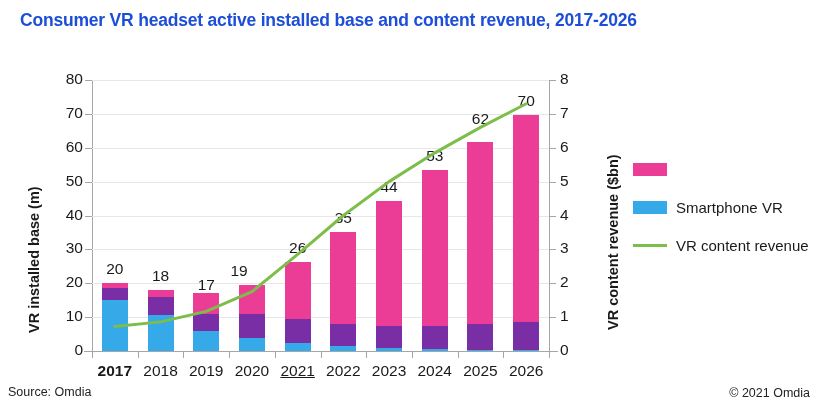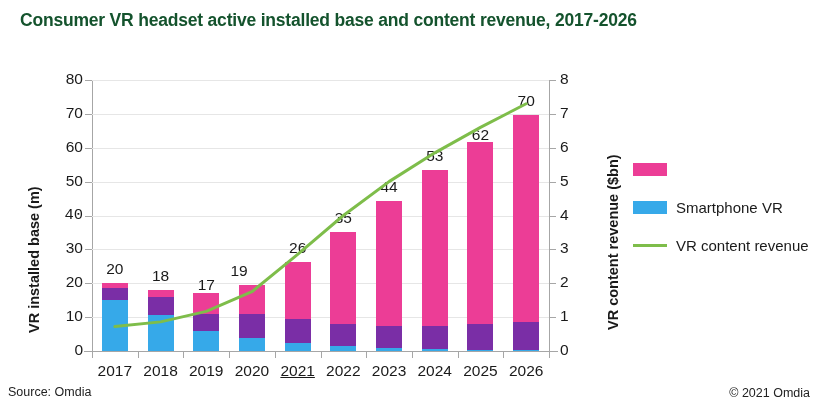--- a/index.html
+++ b/index.html
@@ -16,21 +16,21 @@
     background: #ffffff;
   }
 
   
   #chart-title {
     position: absolute;
     left: 20px; top: 10px;
     width: 780px;
     font-size: 17.5px;
     font-weight: bold;
-    color: #14532d;
+    color: #1d4ed8;
     letter-spacing: -0.2px;
     white-space: nowrap;
   }
 
   
   .axis-title {
     position: absolute;
     font-size: 14.5px;
     font-weight: bold;
     color: #1a1a1a;
@@ -238,21 +238,21 @@
         <div class="tick-right" style="top: 101.625px;"></div>
         <div class="tick-right" style="top: 67.75px;"></div>
         <div class="tick-right" style="top: 33.875px;"></div>
         <div class="tick-right" style="top: 0px;"></div>
       </div>
     <div id="ylabels-left">
         <div class="ylabel ylabel-left" style="top: 261px;">0</div>
         <div class="ylabel ylabel-left" style="top: 227.125px;">10</div>
         <div class="ylabel ylabel-left" style="top: 193.25px;">20</div>
         <div class="ylabel ylabel-left" style="top: 159.375px;">30</div>
-        <div class="ylabel ylabel-left" style="top: 125.5px; font-family: Liberation Mono, monospace;">40</div>
+        <div class="ylabel ylabel-left" style="top: 125.5px;">40</div>
         <div class="ylabel ylabel-left" style="top: 91.625px;">50</div>
         <div class="ylabel ylabel-left" style="top: 57.75px;">60</div>
         <div class="ylabel ylabel-left" style="top: 23.875px;">70</div>
         <div class="ylabel ylabel-left" style="top: -10px; margin-left: 20px;">80</div>
       </div>
     <div id="ylabels-right">
         <div class="ylabel ylabel-right" style="top: 261px;">0</div>
         <div class="ylabel ylabel-right" style="top: 227.125px;">1</div>
         <div class="ylabel ylabel-right" style="top: 193.25px;">2</div>
         <div class="ylabel ylabel-right" style="top: 159.375px;">3</div>
@@ -309,21 +309,21 @@
           <div class="seg seg-smartphone" style="height: 1.69375px; bottom: 0px;"></div>
           <div class="seg seg-tethered" style="height: 23.7125px; bottom: 1.69375px;"></div>
           <div class="seg seg-standalone" style="height: 155.148px; bottom: 25.4062px;"></div>
         </div>
         <div class="bar-label" style="left: 319.75px; top: 67.4462px;">53</div>
         <div class="bar-group" style="left: 375.45px; width: 26px; height: 208.67px;">
           <div class="seg seg-smartphone" style="height: 1.355px; bottom: 0px;"></div>
           <div class="seg seg-tethered" style="height: 25.4062px; bottom: 1.355px;"></div>
           <div class="seg seg-standalone" style="height: 181.909px; bottom: 26.7613px;"></div>
         </div>
-        <div class="bar-label" style="left: 365.45px; top: 46px;">62</div>
+        <div class="bar-label" style="left: 365.45px; top: 30px;">62</div>
         <div class="bar-group" style="left: 421.15px; width: 26px; height: 236.109px;">
           <div class="seg seg-smartphone" style="height: 1.01625px; bottom: 0px;"></div>
           <div class="seg seg-tethered" style="height: 27.7775px; bottom: 1.01625px;"></div>
           <div class="seg seg-standalone" style="height: 207.315px; bottom: 28.7937px;"></div>
         </div>
         <div class="bar-label" style="left: 411.15px; top: 11.8912px;">70</div>
       </div>
     <svg id="line-layer" viewBox="0 0 457 271" preserveAspectRatio="none">
       <polyline id="revenue-line" fill="none" stroke="#7EBD4A" stroke-width="3" stroke-linejoin="round" stroke-linecap="round" points="22.85,246.61 68.55,241.87 114.25,231.37 159.95,211.72 205.65,174.46 251.35,135.50 297.05,101.63 342.75,72.83 388.45,47.43 434.15,23.71"></polyline>
     </svg>
@@ -334,21 +334,21 @@
         <div class="tick-x" style="left: 137.1px;"></div>
         <div class="tick-x" style="left: 182.8px;"></div>
         <div class="tick-x" style="left: 228.5px;"></div>
         <div class="tick-x" style="left: 274.2px;"></div>
         <div class="tick-x" style="left: 319.9px;"></div>
         <div class="tick-x" style="left: 365.6px;"></div>
         <div class="tick-x" style="left: 411.3px;"></div>
         <div class="tick-x" style="left: 457px;"></div>
       </div>
     <div id="xlabels">
-        <div class="xlabel" style="left: -4.15px; width: 54px;">2017</div>
+        <div class="xlabel" style="left: -4.15px; width: 54px; font-weight: bold;">2017</div>
         <div class="xlabel" style="left: 41.55px; width: 54px;">2018</div>
         <div class="xlabel" style="left: 87.25px; width: 54px;">2019</div>
         <div class="xlabel" style="left: 132.95px; width: 54px;">2020</div>
         <div class="xlabel" style="left: 178.65px; width: 54px; text-decoration: underline;">2021</div>
         <div class="xlabel" style="left: 224.35px; width: 54px;">2022</div>
         <div class="xlabel" style="left: 270.05px; width: 54px; text-align: center;">2023</div>
         <div class="xlabel" style="left: 315.75px; width: 54px;">2024</div>
         <div class="xlabel" style="left: 361.45px; width: 54px;">2025</div>
         <div class="xlabel" style="left: 407.15px; width: 54px;">2026</div>
       </div>

